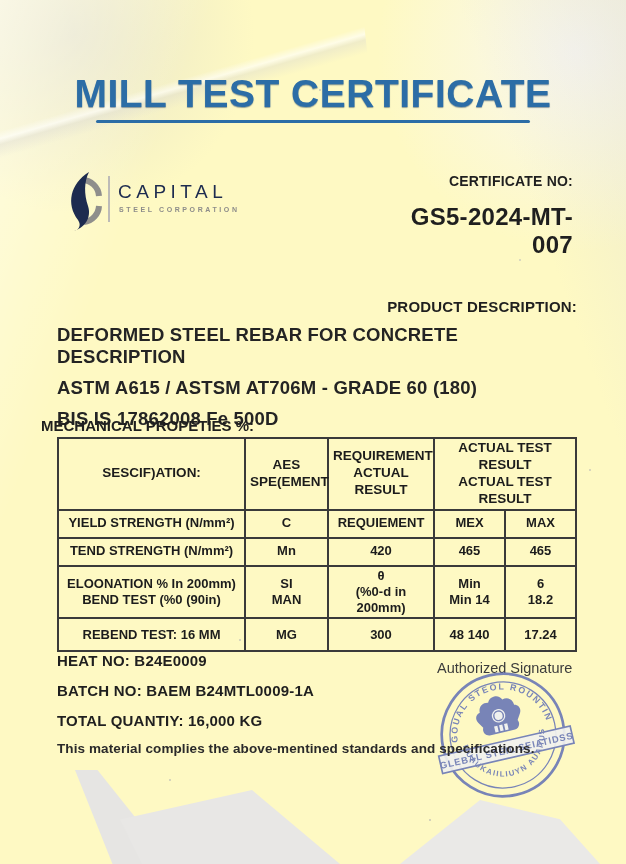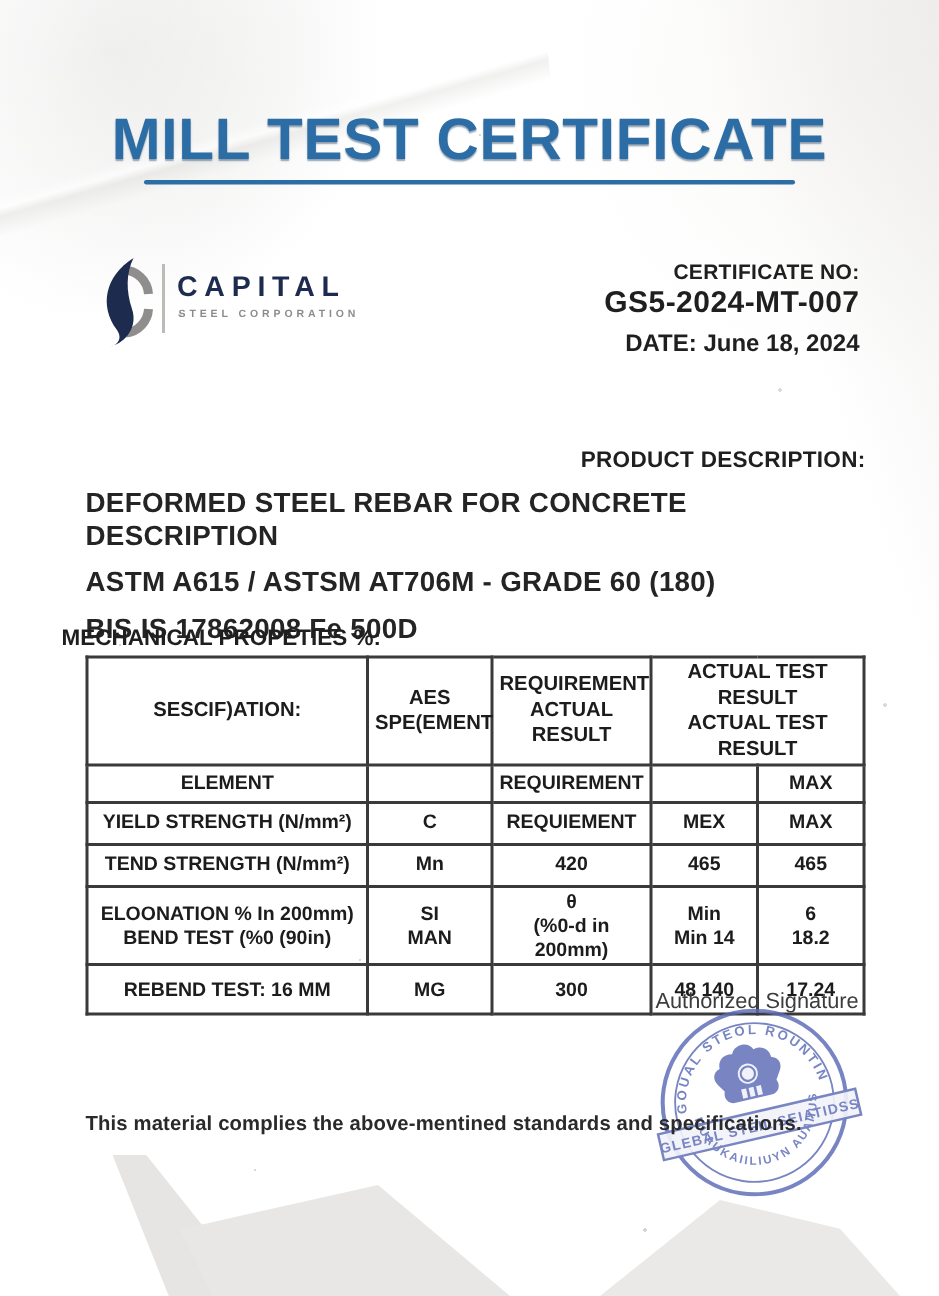--- a/index.html
+++ b/index.html
@@ -1,18 +1,18 @@
 <!DOCTYPE html>
 <html><head>
 <meta charset="utf-8">
 <style>
   html,body{margin:0;padding:0;background:#d8d7d5;}
   .page{
     position:relative;width:626px;height:864px;margin:0 auto;overflow:hidden;
-    background:#ffffff;
+    background:#fef9c3;
     font-family:"Liberation Sans", sans-serif;
     color:#1f1f1f;
   }
   
   .texture{
     position:absolute;inset:0;pointer-events:none;
     background:
       linear-gradient(112deg, rgba(255,255,255,.55) 0%, rgba(255,255,255,0) 22%),
       linear-gradient(250deg, rgba(222,221,218,.45) 0%, rgba(222,221,218,0) 18%),
       radial-gradient(circle at 12% 4%, rgba(210,209,206,.5), rgba(210,209,206,0) 18%),
@@ -51,29 +51,29 @@
   }
   .title-underline{
     position:absolute;left:96px;top:120px;width:434px;height:3px;
     background:#2c6da6;border-radius:2px;
   }
 
   
   .logo{position:absolute;left:58px;top:168px;width:230px;height:72px;}
   .logo-icon{position:absolute;left:0;top:2px;}
   .logo-divider{position:absolute;left:50px;top:8px;width:2px;height:46px;background:#bdbbb7;}
-  .logo-name{position:absolute;left:60px;top:13px;font-size:19px;font-weight:700;
+  .logo-name{position:absolute;left:60px;top:13px;font-size:19px;font-weight:400;
              letter-spacing:4.5px;color:#1d2b4f;text-align:right;}
   .logo-sub{position:absolute;left:61px;top:38px;font-size:7px;font-weight:700;
             letter-spacing:2.6px;color:#8d8c8a;}
 
   
   .certblock{position:absolute;left:388px;top:173px;width:185px;text-align:right;}
   .cert-label{font-size:14px;font-weight:700;letter-spacing:.2px;}
-  .cert-value{font-size:20px;font-weight:700;margin-top:2px;letter-spacing:.3px;}
+  .cert-value{font-size:24px;font-weight:700;margin-top:14px;letter-spacing:.3px;}
   .cert-date{font-size:16px;font-weight:700;margin-top:7px;}
 
   
   .product{position:absolute;left:57px;top:298px;width:520px;}
   .prod-heading{font-size:15px;font-weight:700;letter-spacing:.2px;text-align:right;}
   .prod-line{font-size:18.5px;font-weight:700;color:#242424;margin-top:9px;letter-spacing:.2px;}
 
   
   .mech-heading{position:absolute;left:41px;top:417px;font-size:15px;font-weight:700;}
   table.mech{
@@ -131,21 +131,20 @@
       <path d="M31 2 C12 14 8 34 20 50 C24 56 20 60 16 61 C26 58 34 48 30 36 C26 24 26 12 31 2 Z" fill="#1d2b4f"></path>
     </svg>
     <div class="logo-divider"></div>
     <div class="logo-name">CAPITAL</div>
     <div class="logo-sub">STEEL CORPORATION</div>
   </div>
 
   <div class="certblock">
     <div class="cert-label">CERTIFICATE NO:</div>
     <div class="cert-value">GS5-2024-MT-007</div>
-    <div class="cert-date">DATE: June 18, 2024</div>
   </div>
 
   <div class="product">
     <div class="prod-heading">PRODUCT DESCRIPTION:</div>
     <div class="prod-line">DEFORMED STEEL REBAR FOR CONCRETE DESCRIPTION</div>
     <div class="prod-line">ASTM A615 / ASTSM AT706M - GRADE 60 (180)</div>
     <div class="prod-line">BIS IS 17862008 Fe 500D</div>
   </div>
 
   <div class="mech-heading">MECHANICAL PROPETIES %:</div>
@@ -167,27 +166,20 @@
       </td>
       <td>
         <div>REQUIREMENT</div>
         <div>ACTUAL RESULT</div>
       </td>
       <td colspan="2">
         <div>ACTUAL TEST RESULT</div>
         <div>ACTUAL TEST RESULT</div>
       </td>
     </tr>
-    <tr class="r-sm">
-      <td class="left">ELEMENT</td>
-      <td></td>
-      <td>REQUIREMENT</td>
-      <td></td>
-      <td>MAX</td>
-    </tr>
     <tr class="r-md">
       <td class="left">YIELD STRENGTH (N/mm²)</td>
       <td>C</td>
       <td>REQUIEMENT</td>
       <td>MEX</td>
       <td>MAX</td>
     </tr>
     <tr class="r-md">
       <td class="left">TEND STRENGTH (N/mm²)</td>
       <td>Mn</td>
@@ -220,20 +212,25 @@
     <tr class="r-last">
       <td class="left">REBEND TEST: 16 MM</td>
       <td>MG</td>
       <td>300</td>
       <td>48 140</td>
       <td>17.24</td>
     </tr>
   </tbody>
     </table>
 
+  <div class="details">
+    <div class="detail-line">HEAT NO: B24E0009</div>
+    <div class="detail-line">BATCH NO: BAEM B24MTL0009-1A</div>
+    <div class="detail-line">TOTAL QUANTIY: 16,000 KG</div>
+  </div>
 
   <div class="sig-label">Authorized Signature</div>
 
   <svg class="stamp" viewBox="0 0 160 160">
     <defs>
       <path id="arcTop" d="M 36 80 A 44 44 0 0 1 124 80"></path>
       <path id="arcBot" d="M 40 80 A 40 40 0 0 0 120 80"></path>
     </defs>
     <circle cx="80" cy="80" r="59" fill="none" stroke="#5b6bb5" stroke-width="2.6"></circle>
     <circle cx="80" cy="80" r="51" fill="none" stroke="#5b6bb5" stroke-width="1.2"></circle>

